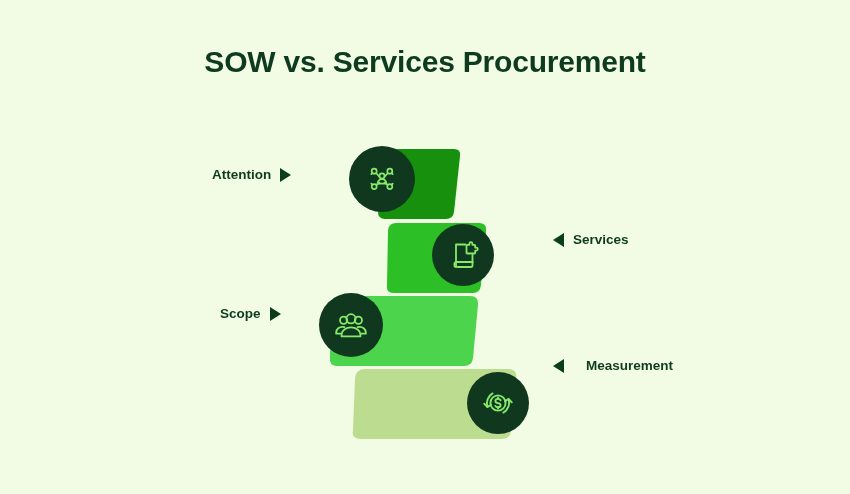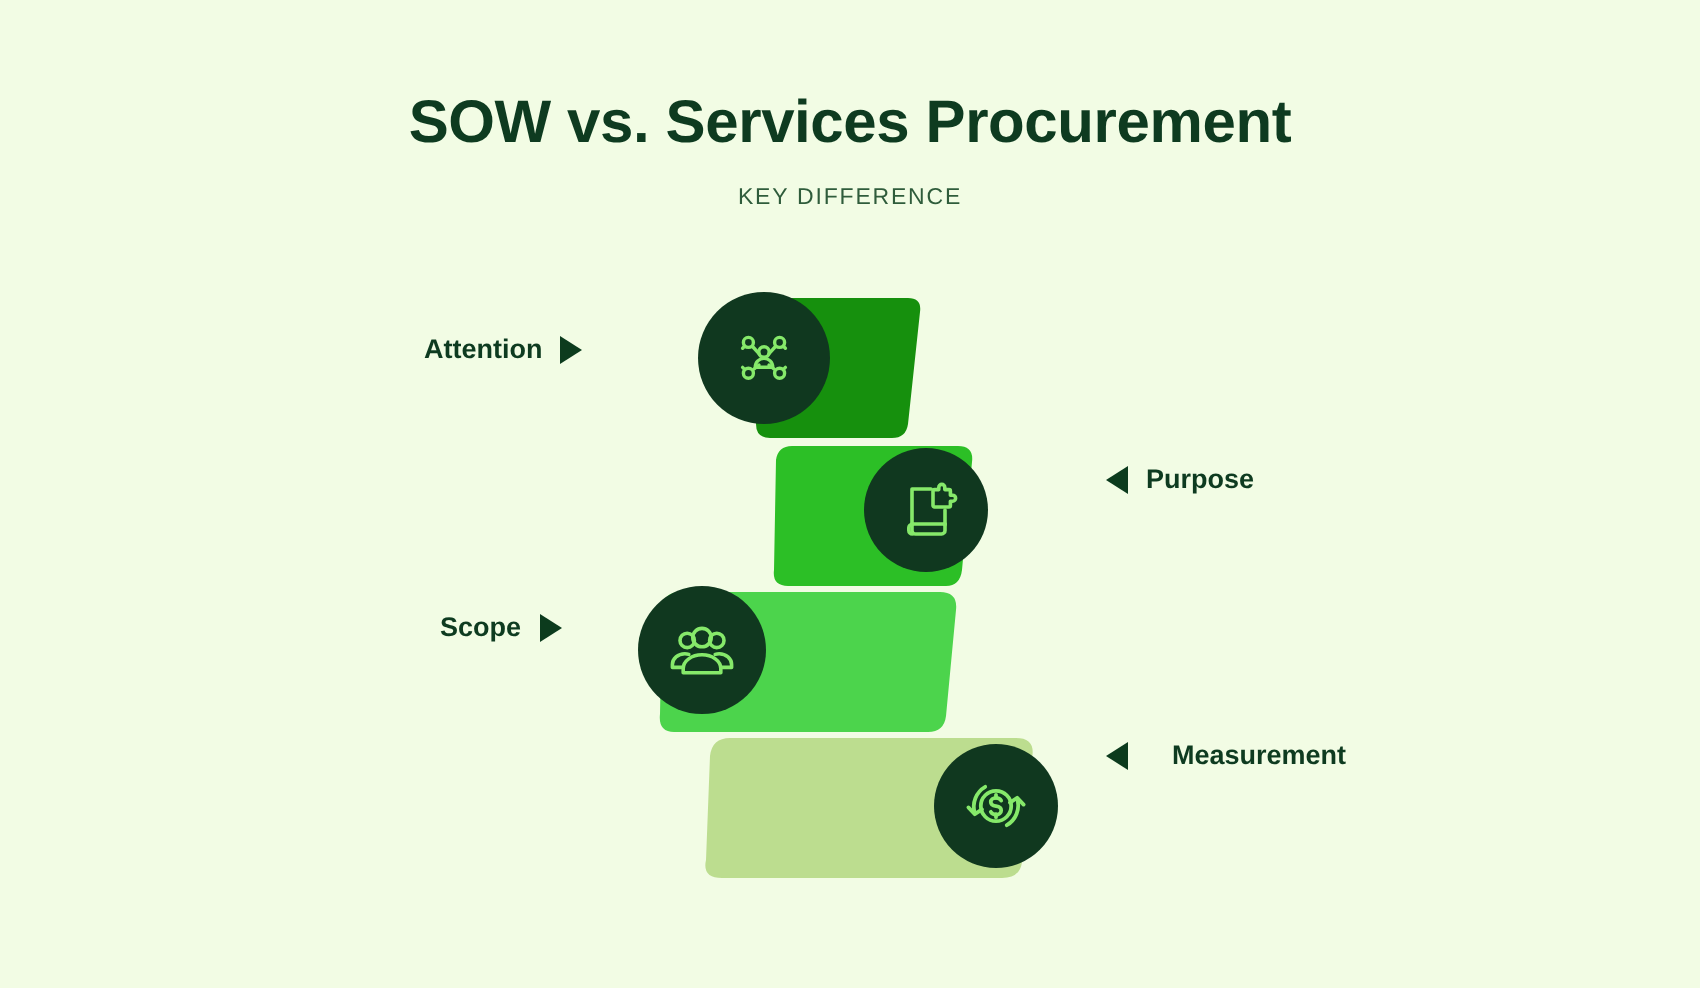--- a/index.html
+++ b/index.html
@@ -112,21 +112,20 @@
   .logo-tiva { color: #123d23; }
   .logo-zo { color: #2ec22b; }
 </style>
 </head>
 <body style="background: rgb(242, 252, 228);">
 
 <div class="canvas" style="background: rgb(242, 252, 228);">
 
   <div class="header">
     <div class="title">SOW vs. Services Procurement</div>
-    <div class="subtitle">KEY DIFFERENCE</div>
   </div>
 
   <div class="funnel">
 
     <div class="seg" style="left:370px; top:148px;">
       <svg width="92" height="72" viewBox="0 0 92 72">
         <path d="M9 7 Q10 1 16 1 L84 1 Q91 1 90 8 L84 64 Q83 71 76 71 L15 71 Q8 71 8 64 Z" fill="#16900d"></path>
       </svg>
     </div>
 
@@ -223,27 +222,27 @@
     </span>
   </div>
 
   <div class="side-label" style="left:212px; top:155px;">
     <span>Attention</span>
     <span class="tri tri-right"></span>
   </div>
 
   <div class="side-label" style="left:553px; top:220px;">
     <span class="tri tri-left"></span>
-    <span>Purpose</span>
+    <span>Services</span>
   </div>
 
   <div class="side-label" style="left:220px; top:294px;">
     <span>Scope</span>
     <span class="tri tri-right"></span>
   </div>
 
-  <div class="side-label" style="left:553px; top:358px;gap:22px;">
+  <div class="side-label" style="left:553px; top:346px;gap:22px;">
     <span class="tri tri-left"></span>
     <span>Measurement</span>
   </div>
 
 
 </div>
 
 </body></html>

